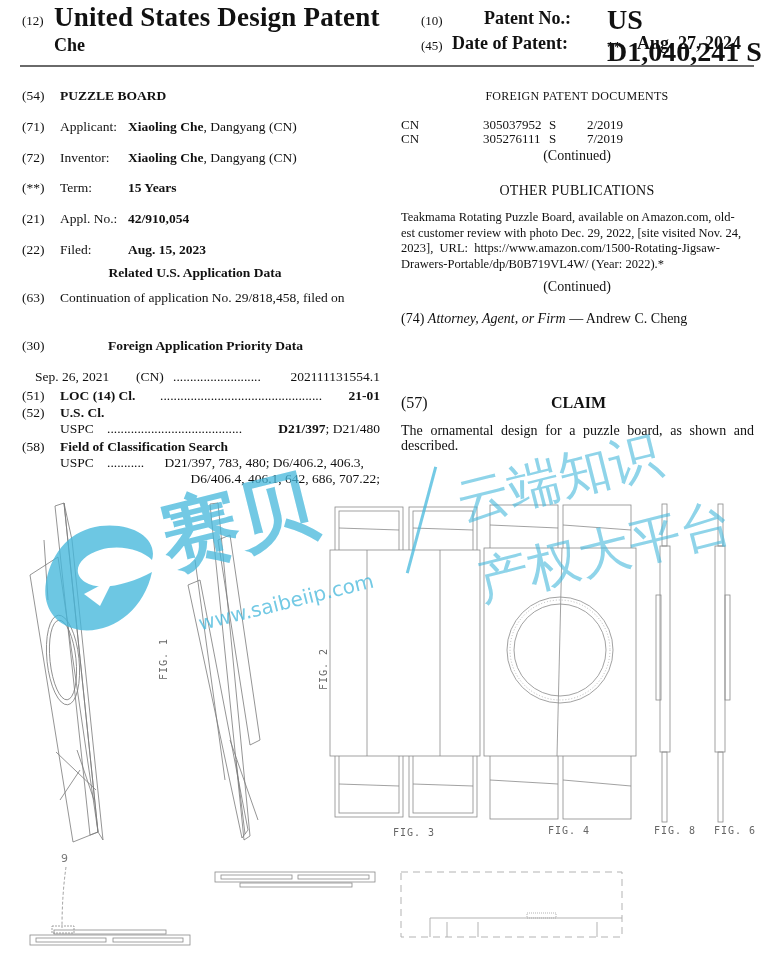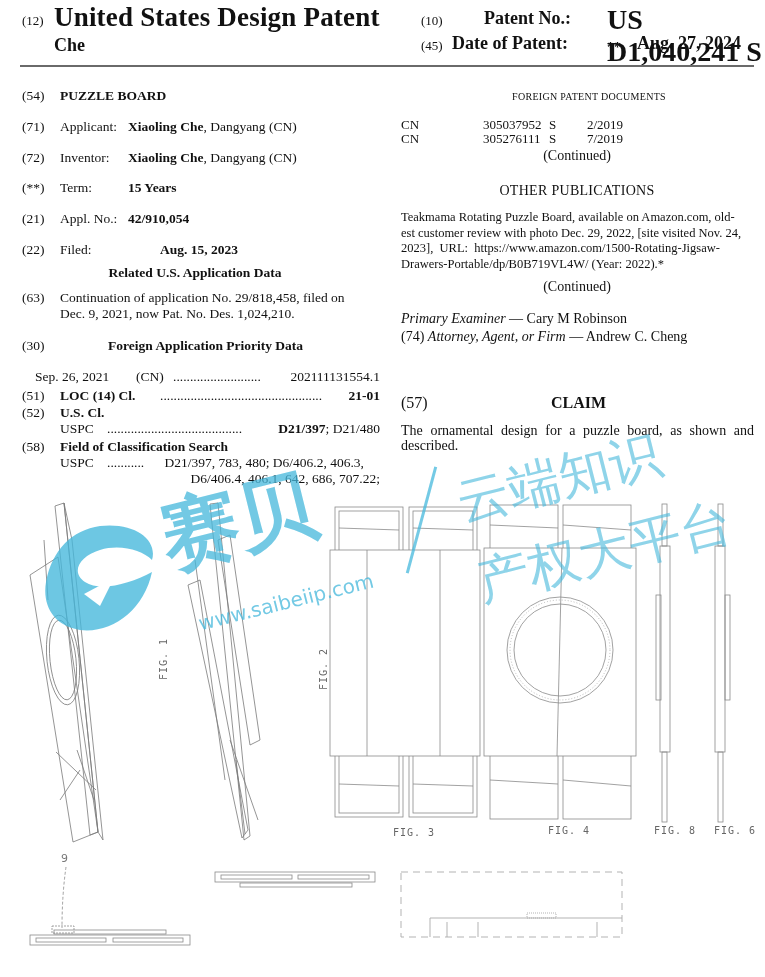--- a/index.html
+++ b/index.html
@@ -65,30 +65,29 @@
 
   <div class="abs" style="top:211px;left:0;width:390px;">
     <span class="code">(21)</span>
     <span class="lbl">Appl. No.:</span>
     <span class="abs b" style="left:128px;">42/910,054</span>
   </div>
 
   <div class="abs" style="top:242px;left:0;width:390px;">
     <span class="code">(22)</span>
     <span class="lbl">Filed:</span>
-    <span class="abs b" style="left:128px;margin-left:32px;">Aug. 15, 2023</span>
+    <span class="abs b" style="left:128px;">Aug. 15, 2023</span>
   </div>
 
   <div class="abs b center" style="top:265px;left:0;width:390px;">Related U.S. Application Data</div>
 
   <div class="abs" style="top:290px;left:0;width:390px;">
     <span class="code">(63)</span>
     <div class="abs" style="left:60px;width:320px;">
       <div>Continuation of application No. 29/818,458, filed on</div>
-      <div>Dec. 9, 2021, now Pat. No. Des. 1,024,210.</div>
     </div>
   </div>
 
   <div class="abs" style="top:338px;left:0;width:390px;">
     <span class="code">(30)</span>
     <span class="abs b" style="left:108px;">Foreign Application Priority Data</span>
   </div>
 
   <div class="abs" style="top:369px;left:35px;width:345px;">
     <span>Sep. 26, 2021</span>
@@ -122,21 +121,21 @@
     <span>USPC</span>
     <span class="abs" style="left:47px;">...........</span>
     <span class="abs" style="right:16px;white-space:nowrap;">D21/397, 783, 480; D6/406.2, 406.3,</span>
   </div>
   <div class="abs" style="top:471px;left:60px;width:320px;">
     <span class="abs" style="right:0;white-space:nowrap;">D6/406.4, 406.1, 642, 686, 707.22;</span>
   </div>
 </div>
 
 <div class="rc">
-  <div class="abs center" style="top:89px;left:412px;width:354px;font-size:10px;letter-spacing:0.3px;">FOREIGN PATENT DOCUMENTS</div>
+  <div class="abs center" style="top:89px;left:400px;width:354px;font-size:12px;letter-spacing:0.3px;">FOREIGN PATENT DOCUMENTS</div>
 
   <div class="abs" style="top:117px;left:401px;width:350px;">
     <span>CN</span>
     <span class="abs" style="left:82px;">305037952</span>
     <span class="abs" style="left:148px;">S</span>
     <span class="abs" style="left:186px;">2/2019</span>
   </div>
   <div class="abs" style="top:131px;left:401px;width:350px;">
     <span>CN</span>
     <span class="abs" style="left:82px;">305276111</span>
@@ -149,21 +148,20 @@
 
   <div class="abs" style="top:210px;left:401px;width:353px;font-size:12.5px;line-height:15.5px;">
     <div style="white-space:nowrap;">Teakmama Rotating Puzzle Board, available on Amazon.com, old-</div>
     <div style="white-space:nowrap;">est customer review with photo Dec. 29, 2022, [site visited Nov. 24,</div>
     <div style="white-space:pre;">2023],  URL:  https://www.amazon.com/1500-Rotating-Jigsaw-</div>
     <div style="white-space:nowrap;">Drawers-Portable/dp/B0B719VL4W/ (Year: 2022).*</div>
   </div>
   <div class="abs center" style="top:279px;left:400px;width:354px;font-size:14px;">(Continued)</div>
 
   <div class="abs" style="top:310px;left:401px;width:353px;font-size:14px;line-height:18px;">
-    <div><span class="i">Primary Examiner</span><span> — Cary M Robinson</span></div>
     <div><span>(74)</span> <span class="i">Attorney, Agent, or Firm</span><span> — Andrew C. Cheng</span></div>
   </div>
 
   <div class="abs" style="top:395px;left:401px;width:353px;font-size:16px;">
     <span>(57)</span>
     <span class="abs b" style="left:150px;">CLAIM</span>
   </div>
   <div class="abs" style="top:423px;left:401px;width:353px;font-size:14px;line-height:15px;text-align:justify;text-align-last:left;">The ornamental design for a puzzle board, as shown and described.</div>
 </div>
 

